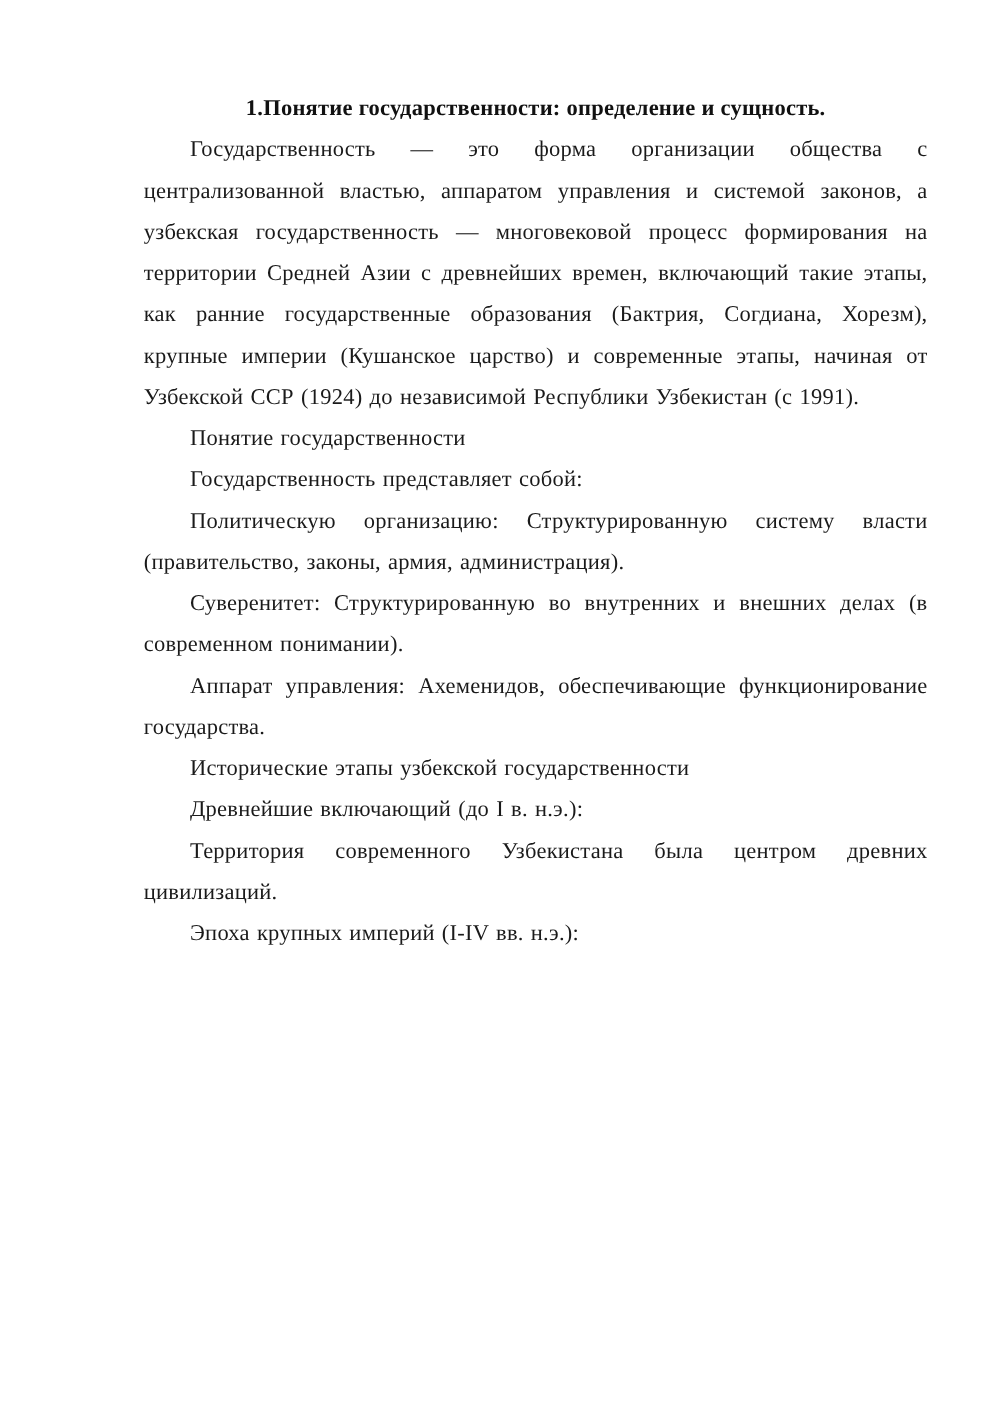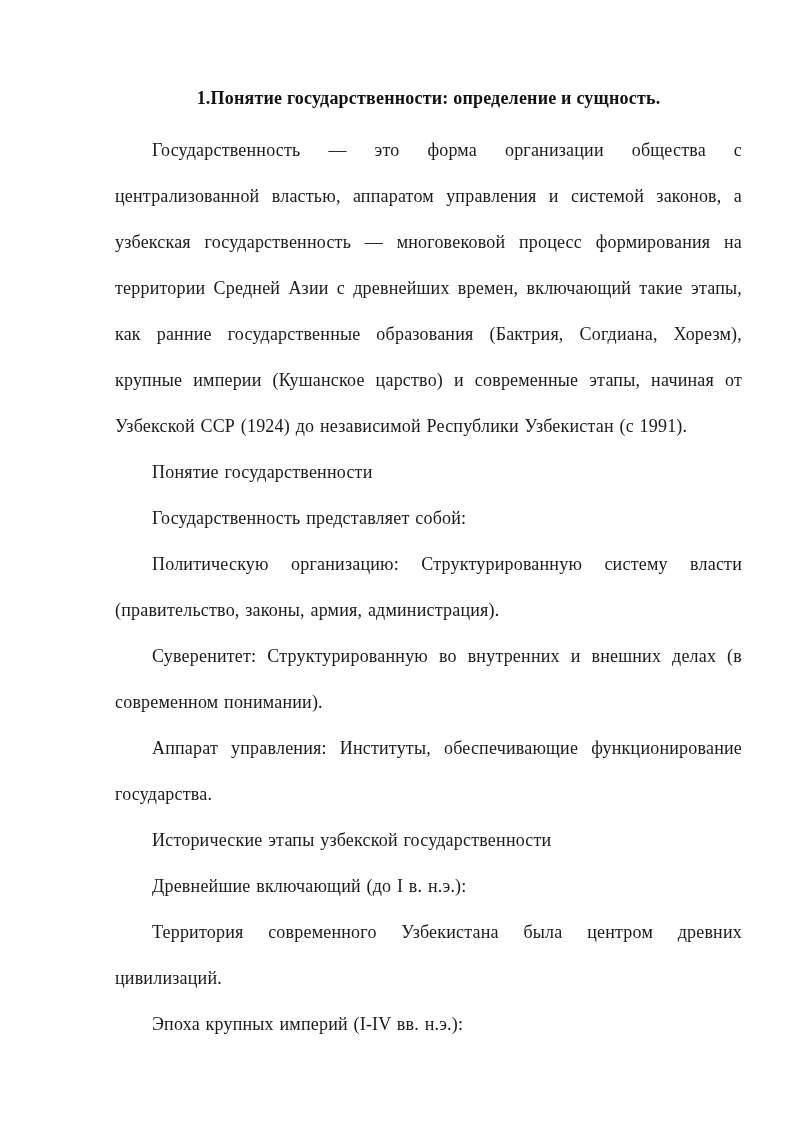--- a/index.html
+++ b/index.html
@@ -13,35 +13,35 @@
     height: 1131px;
     margin: 0;
     background: #ffffff;
     box-sizing: border-box;
     padding: 70px 58px 0 115px;
     overflow: hidden;
     font-family: "Liberation Serif", "DejaVu Serif", serif;
     color: #1a1a1a;
   }
   .doc-title {
-    margin: 12px;
+    margin: 0;
     font-size: 18px;
     font-weight: bold;
     text-align: center;
     line-height: 33px;
     letter-spacing: 0.2px;
     color: #111111;
   }
   .doc-body {
     margin: 0;
   }
   .doc-paragraph {
     margin: 0;
     font-size: 18px;
-    line-height: 46px;
+    line-height: 33px;
     text-align: justify;
     text-indent: 37px;
     letter-spacing: 0.2px;
     word-spacing: 1px;
     hyphens: none;
   }
 </style>
 </head>
 <body>
 
@@ -53,21 +53,21 @@
 
       <p class="doc-paragraph">Понятие государственности</p>
 
       <p class="doc-paragraph">Государственность представляет собой:</p>
 
       <p class="doc-paragraph">Политическую организацию: Структурированную систему власти (правительство, законы, армия, администрация).</p>
 
 
       <p class="doc-paragraph">Суверенитет: Структурированную во внутренних и внешних делах (в современном понимании).</p>
 
-      <p class="doc-paragraph">Аппарат управления: Институты, обеспечивающие функционирование государства.</p>
+      <p class="doc-paragraph">Аппарат управления: Ахеменидов, обеспечивающие функционирование государства.</p>
 
       <p class="doc-paragraph">Исторические этапы узбекской государственности</p>
 
       <p class="doc-paragraph">Древнейшие включающий (до I в. н.э.):</p>
 
       <p class="doc-paragraph">Территория современного Узбекистана была центром древних цивилизаций.</p>
 
 
       <p class="doc-paragraph">Эпоха крупных империй (I-IV вв. н.э.):</p>
 

